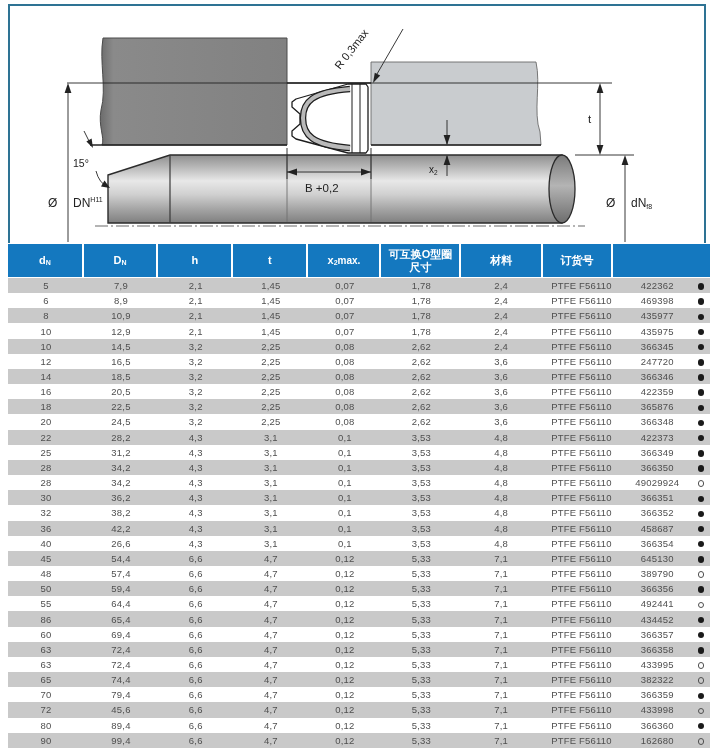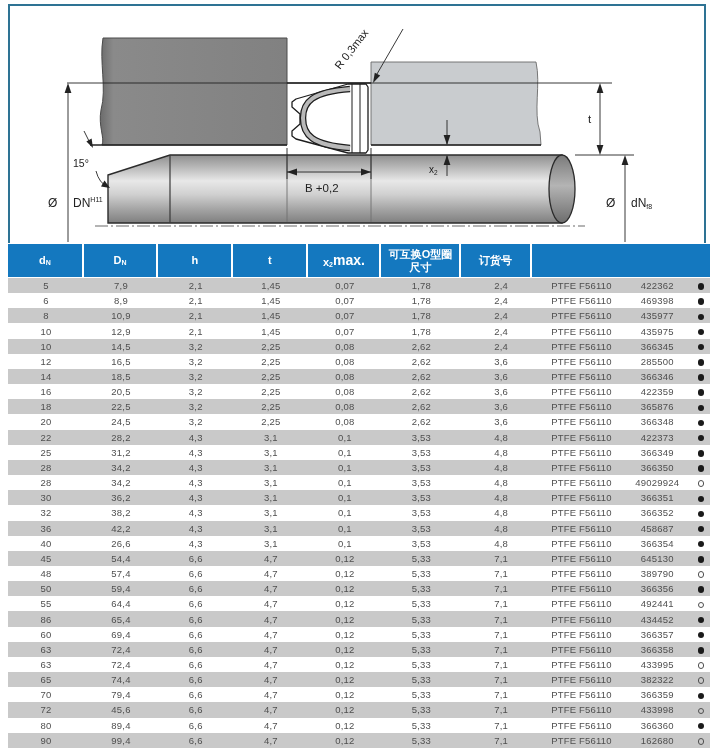--- a/index.html
+++ b/index.html
@@ -144,26 +144,29 @@
     <div class="th c3">
         <span>h</span>
       </div>
     <div class="th c4">
         <span>t</span>
       </div>
     <div class="th c5">
         <span class="inline">
           <span>x</span>
           <sub>2</sub>
-          <span style="font-size:14px"> max.</span>
+          <span style="font-size:10px"> max.</span>
         </span>
       </div>
     <div class="th c6">
         <span class="small2">可互换O型圈</span>
         <span class="small2">尺寸</span>
+      </div>
+    <div class="th c8">
+        <span>材料</span>
       </div>
     <div class="th c9">
         <span>订货号</span>
       </div>
     <div class="th c10">
         <span></span>
       </div>
   </div>
   <div class="tbody">
       <div class="trow">
@@ -228,21 +231,21 @@
       </div>
       <div class="trow">
         <div class="td c1">12</div>
         <div class="td c2">16,5</div>
         <div class="td c3">3,2</div>
         <div class="td c4">2,25</div>
         <div class="td c5">0,08</div>
         <div class="td c6">2,62</div>
         <div class="td c7">3,6</div>
         <div class="td c8">PTFE F56110</div>
-        <div class="td c9">285500</div>
+        <div class="td c9">247720</div>
         <div class="td c10"><span class="dot filled"></span></div>
       </div>
       <div class="trow">
         <div class="td c1">14</div>
         <div class="td c2">18,5</div>
         <div class="td c3">3,2</div>
         <div class="td c4">2,25</div>
         <div class="td c5">0,08</div>
         <div class="td c6">2,62</div>
         <div class="td c7">3,6</div>

